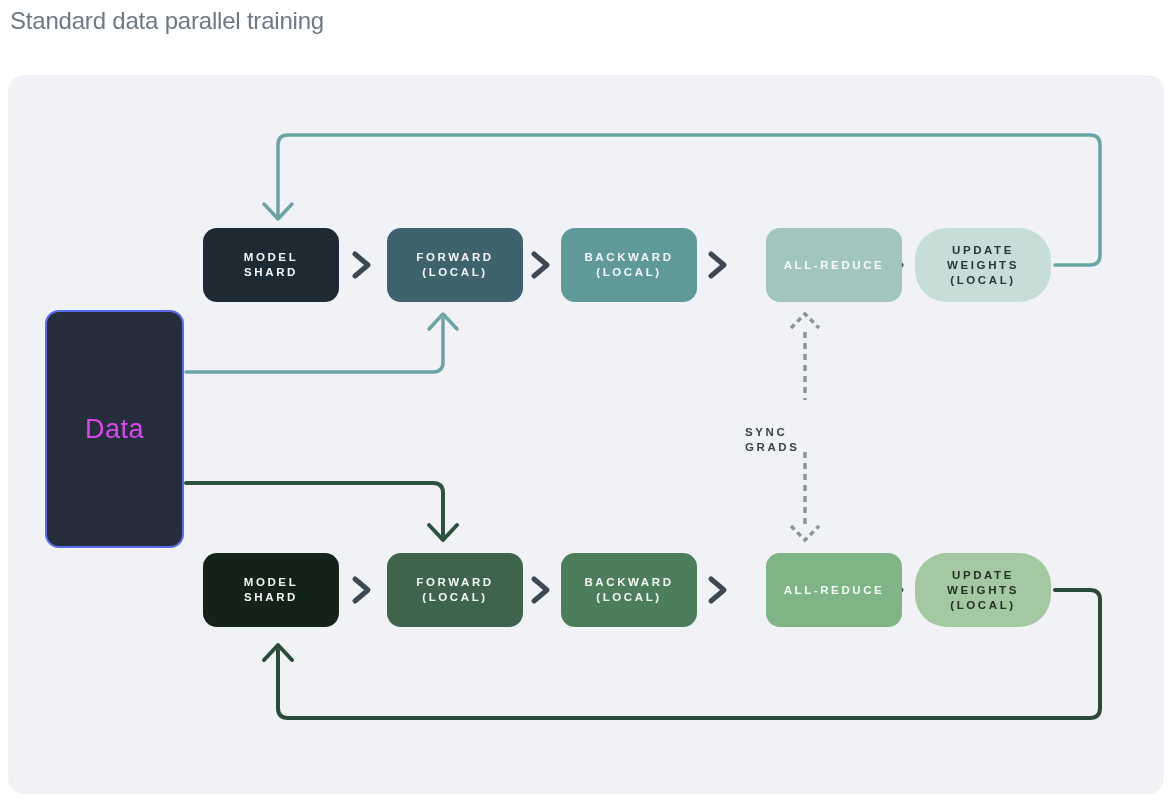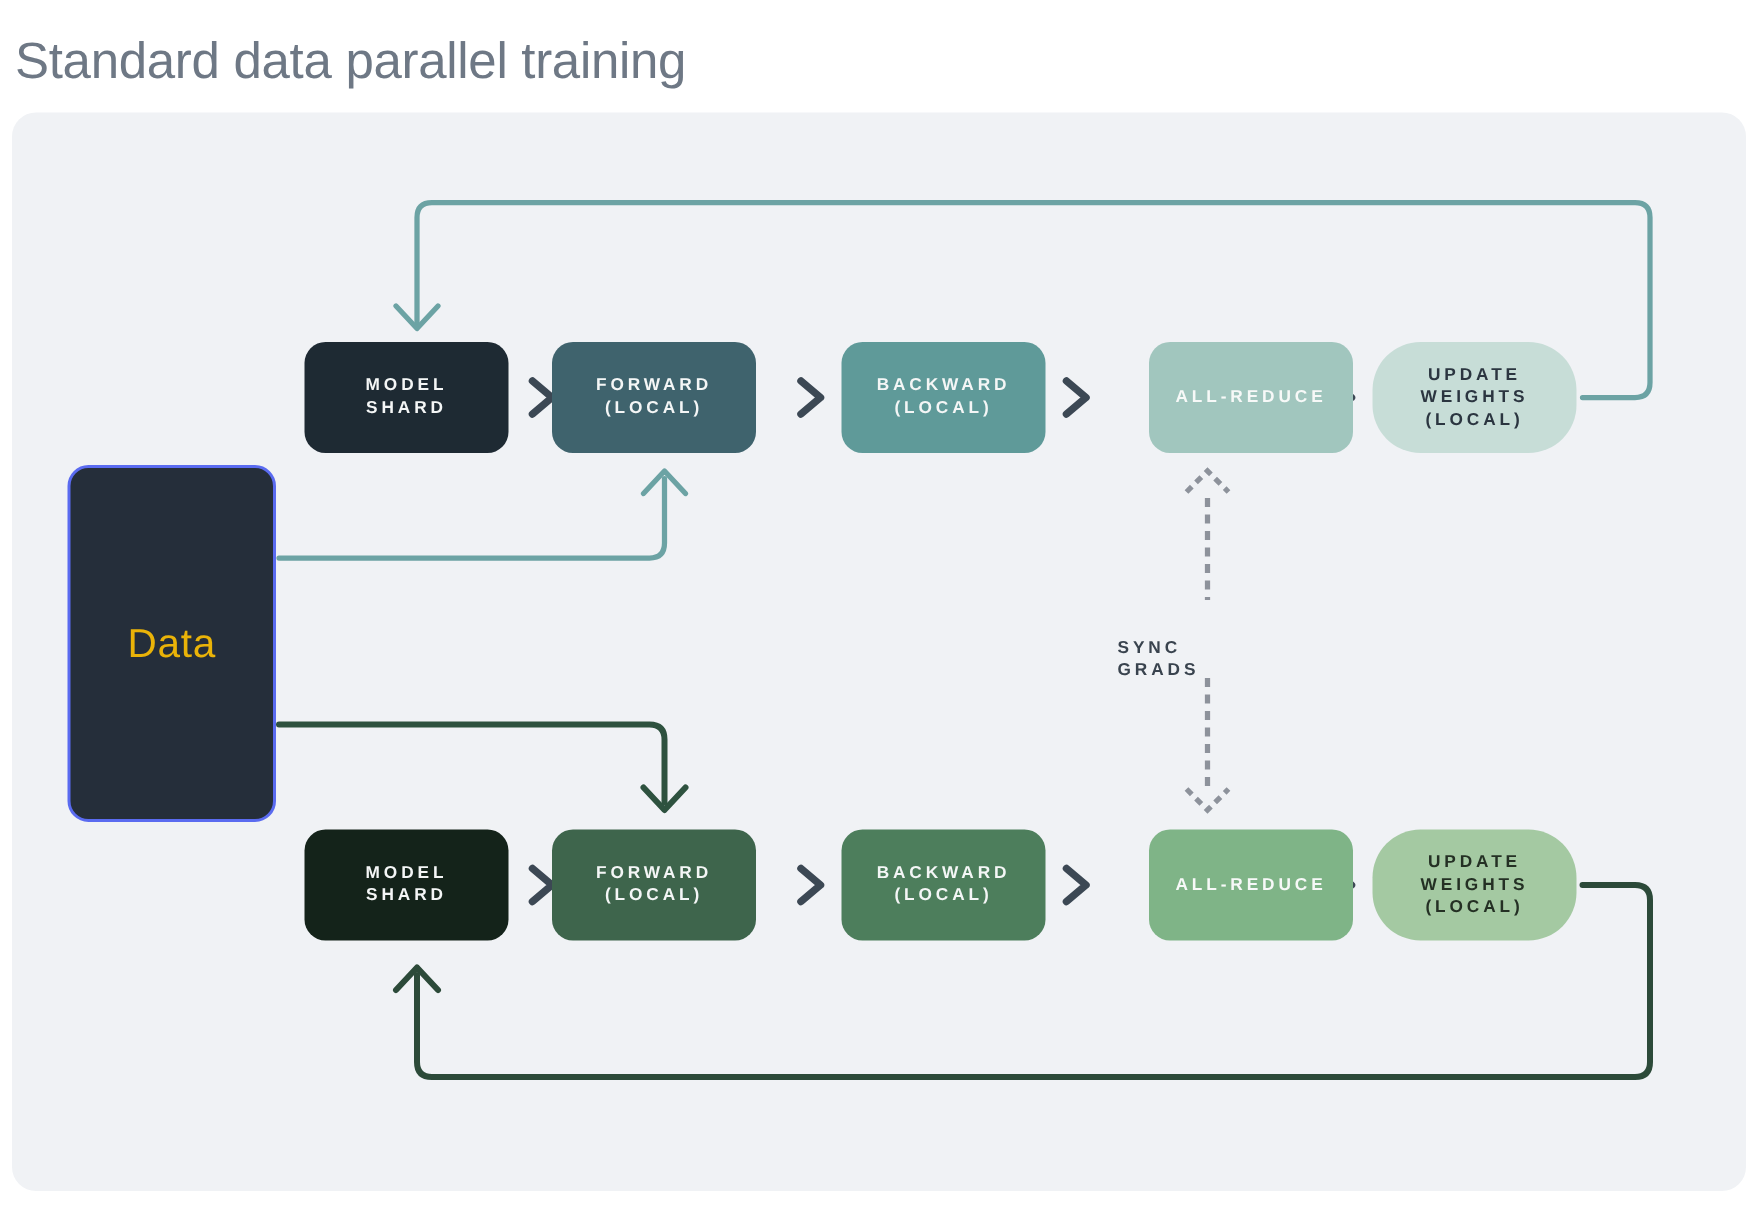--- a/index.html
+++ b/index.html
@@ -1,42 +1,42 @@
 <!DOCTYPE html>
 <html><head>
 <meta charset="utf-8">
 <style>
   * { margin: 0; padding: 0; box-sizing: border-box; }
   html, body { width: 1172px; height: 810px; background: #ffffff; font-family: "Liberation Sans", sans-serif; }
   .stage { position: relative; width: 1172px; height: 810px; overflow: hidden; }
 
   .page-title {
-    position: absolute; left: 10px; top: 22px;
-    font-size: 34px; font-weight: 500; color: #6e7885; letter-spacing: -0.2px;
+    position: absolute; left: 10px; top: 7px;
+    font-size: 24px; font-weight: 500; color: #6e7885; letter-spacing: -0.2px;
   }
 
   .panel {
     position: absolute; left: 8px; top: 75px; width: 1156px; height: 719px;
     background: #f0f2f5; border-radius: 16px;
   }
 
   svg.lines { position: absolute; left: 0; top: 0; pointer-events: none; }
 
   .node {
     position: absolute; width: 136px; height: 74px; border-radius: 14px;
     display: flex; align-items: center; justify-content: center; text-align: center;
   }
   .node .lbl {
     font-size: 11.5px; font-weight: 700; letter-spacing: 2.6px; line-height: 15px;
     white-space: pre-line; text-transform: uppercase;
   }
   .row-top .node { top: 228px; }
   .row-bottom .node { top: 553px; }
   .pos-1 { left: 203px; }
-  .pos-2 { left: 368px; }
+  .pos-2 { left: 387px; }
   .pos-3 { left: 561px; }
   .pos-4 { left: 738px; margin-left: 28px; }
   .pos-5 { left: 915px; border-radius: 32px; }
 
   .data-node {
     position: absolute; left: 45px; top: 310px; width: 139px; height: 238px;
     border-radius: 14px; border: 2.5px solid #5a6bf0;
     display: flex; align-items: center; justify-content: center;
   }
   .data-node .lbl { font-size: 27px; font-weight: 400; letter-spacing: 0.5px; }
@@ -91,21 +91,21 @@
       <polyline points="711,254 724,265 711,276"></polyline>
       <polyline points="888,254 901,265 888,276"></polyline>
       <polyline points="355,579 368,590 355,601"></polyline>
       <polyline points="534,579 547,590 534,601"></polyline>
       <polyline points="711,579 724,590 711,601"></polyline>
       <polyline points="888,579 901,590 888,601"></polyline>
     </g>
   </svg>
 
   <div class="data-node" style="background-color: rgb(37, 46, 58);">
-    <span class="lbl" style="color: #eab308;">Data</span>
+    <span class="lbl" style="color: #d946ef;">Data</span>
   </div>
 
   <div class="row-top">
     <div class="node pos-1" style="background-color: rgb(30, 42, 51); color: rgb(244, 246, 246);">
       <span class="lbl">MODEL
 SHARD</span>
     </div>
     <div class="node pos-2" style="background-color: rgb(63, 99, 109); color: rgb(244, 246, 246);">
       <span class="lbl">FORWARD
 (LOCAL)</span>

